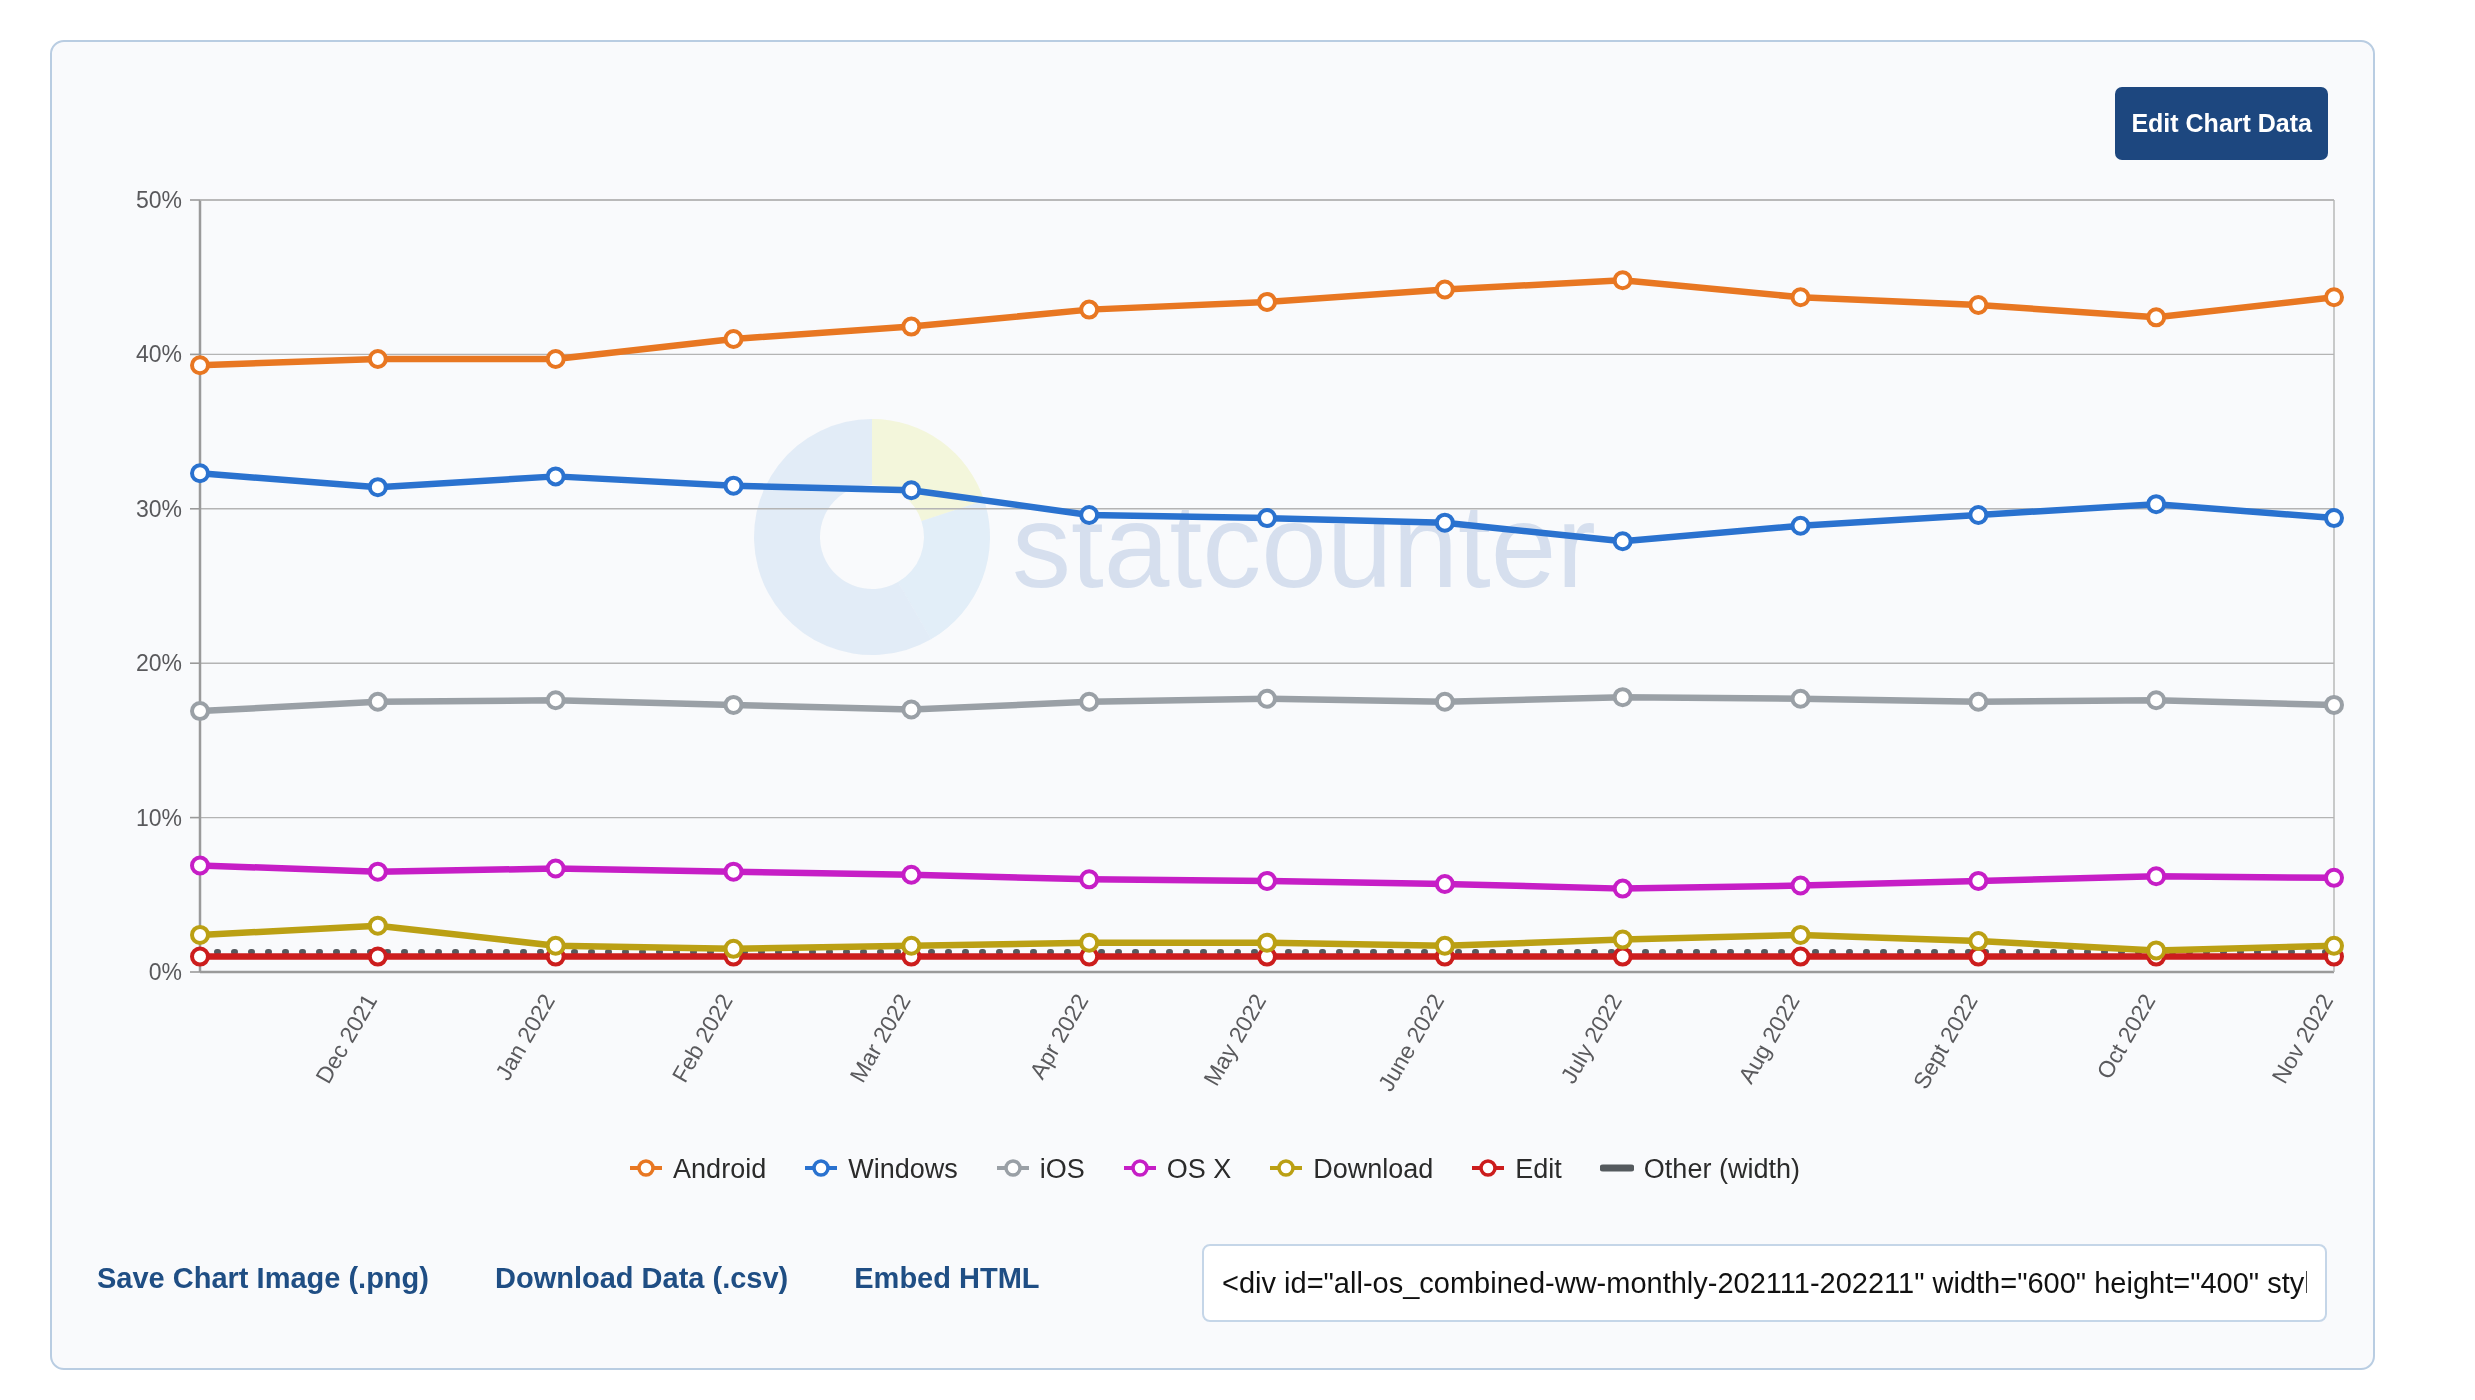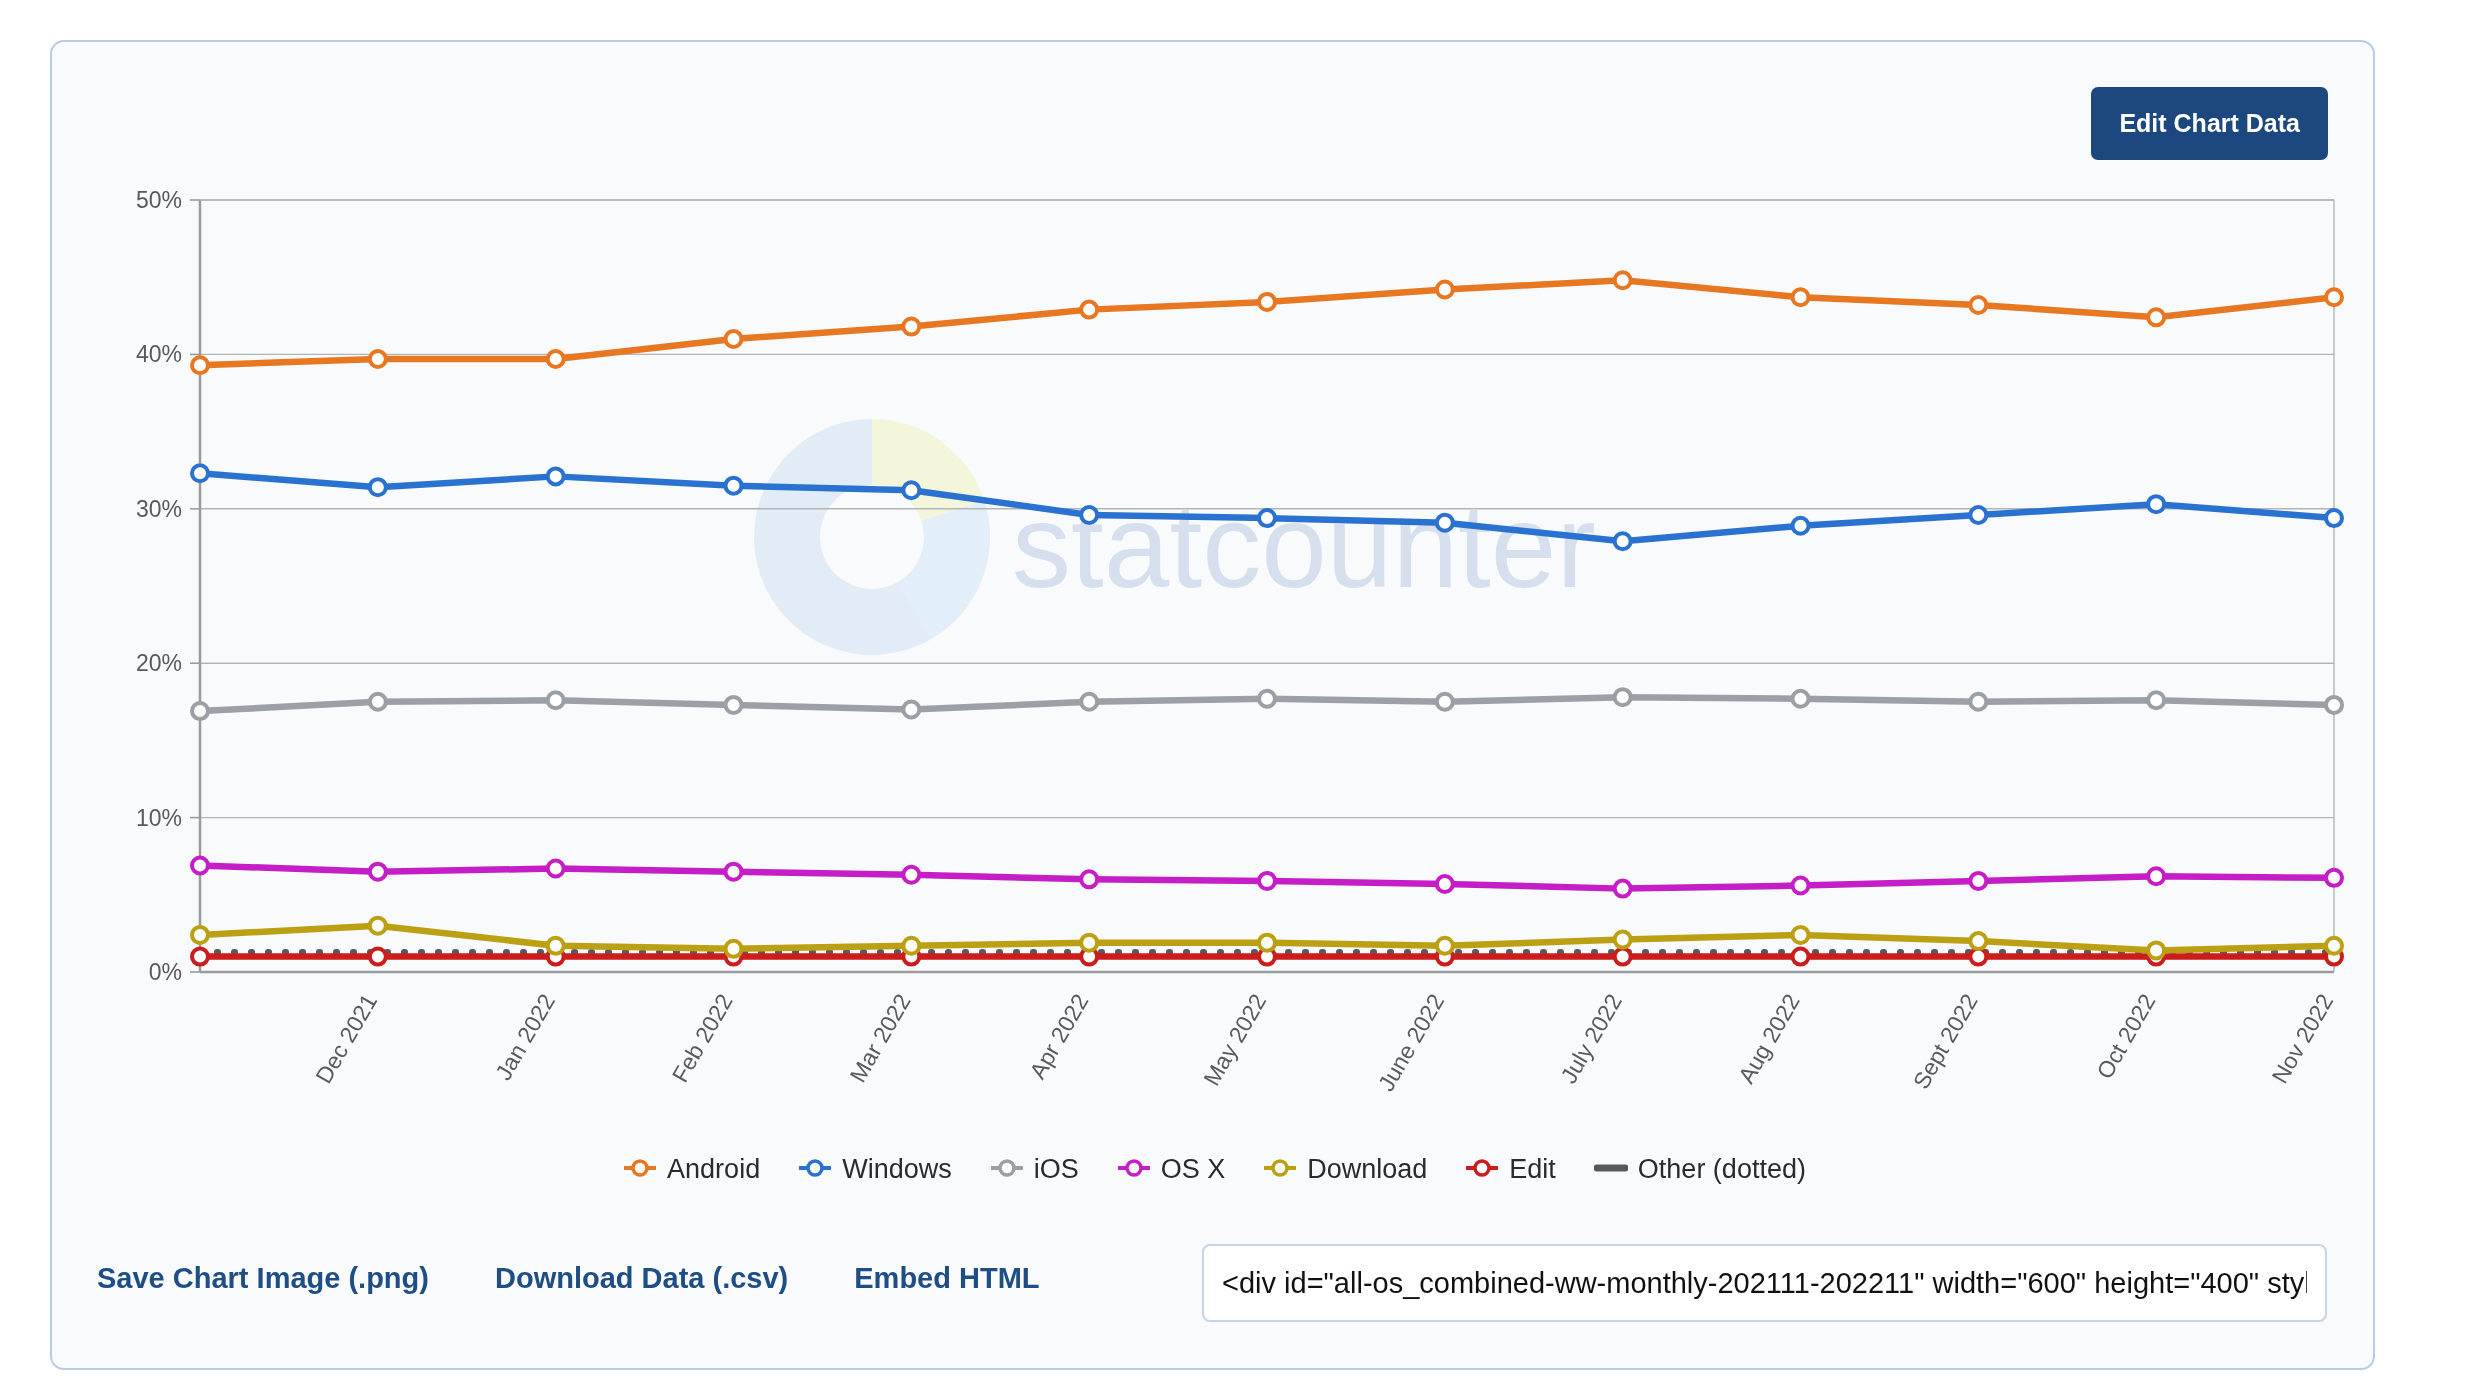--- a/index.html
+++ b/index.html
@@ -53,21 +53,21 @@
     white-space: nowrap;
   }
   .edit-button {
     position: absolute;
     right: 45px;
     top: 45px;
     background: #1d477f;
     color: #ffffff;
     font-size: 25px;
     font-weight: bold;
-    padding: 22px 28px;
+    padding: 22px 16px;
     border: none;
     border-radius: 7px;
     cursor: pointer;
     font-family: "Liberation Sans", sans-serif;
     white-space: nowrap;
   }
 
   
   .plot-wrap {
     position: absolute;
@@ -349,21 +349,21 @@
         <span><svg width="34" height="22" viewBox="0 0 34 22">
             <line x1="1" y1="11" x2="33" y2="11" stroke="#cc1d1d" stroke-width="4"></line>
             <circle cx="17" cy="11" r="7" fill="#ffffff" stroke="#cc1d1d" stroke-width="3.5"></circle>
           </svg></span>
         <span class="legend-label">Edit</span>
       </div>
       <div class="legend-item">
         <span><svg width="34" height="22" viewBox="0 0 34 22">
             <line x1="3" y1="11" x2="31" y2="11" stroke="#555a5e" stroke-width="7" stroke-linecap="round"></line>
           </svg></span>
-        <span class="legend-label">Other (dotted)</span>
+        <span class="legend-label">Other (width)</span>
       </div>
     </div>
 
   <div class="footer">
     <div class="footer-links">
       <a class="footer-link" href="#">Save Chart Image (.png)</a>
       <a class="footer-link" href="#">Download Data (.csv)</a>
       <a class="footer-link" href="#">Embed HTML</a>
     </div>
     <input class="embed-field" type="text" value="&lt;div id=&quot;all-os_combined-ww-monthly-202111-202211&quot; width=&quot;600&quot; height=&quot;400&quot; style=&quot;width:600px; height: 400px;&quot;&gt;&lt;/div&gt;" style="">

